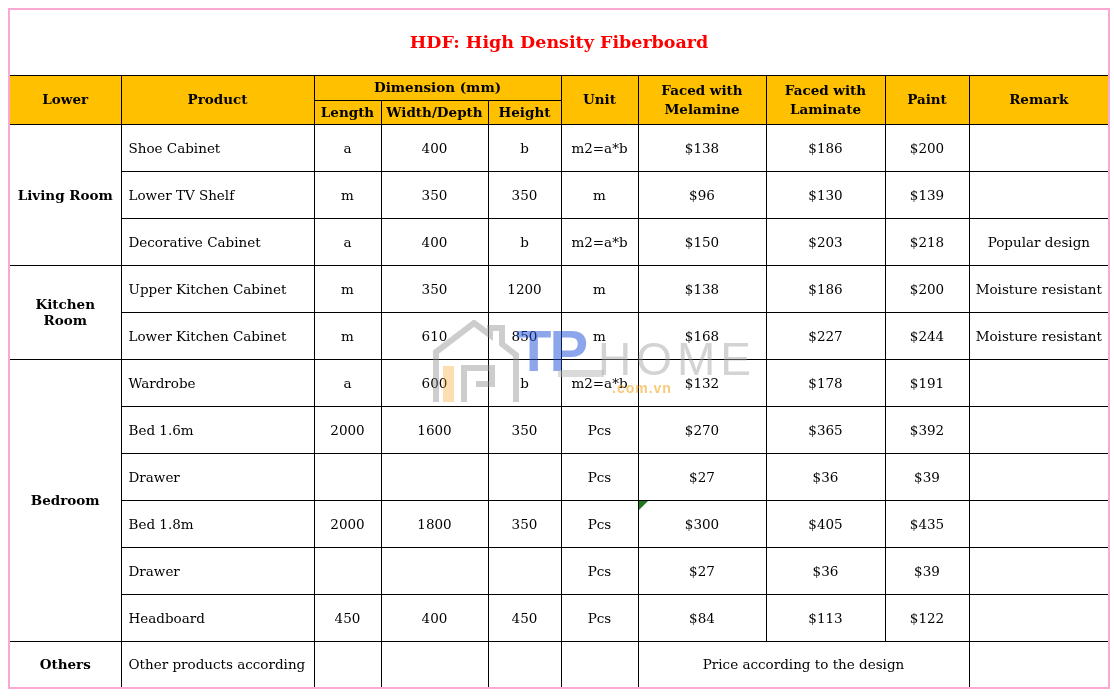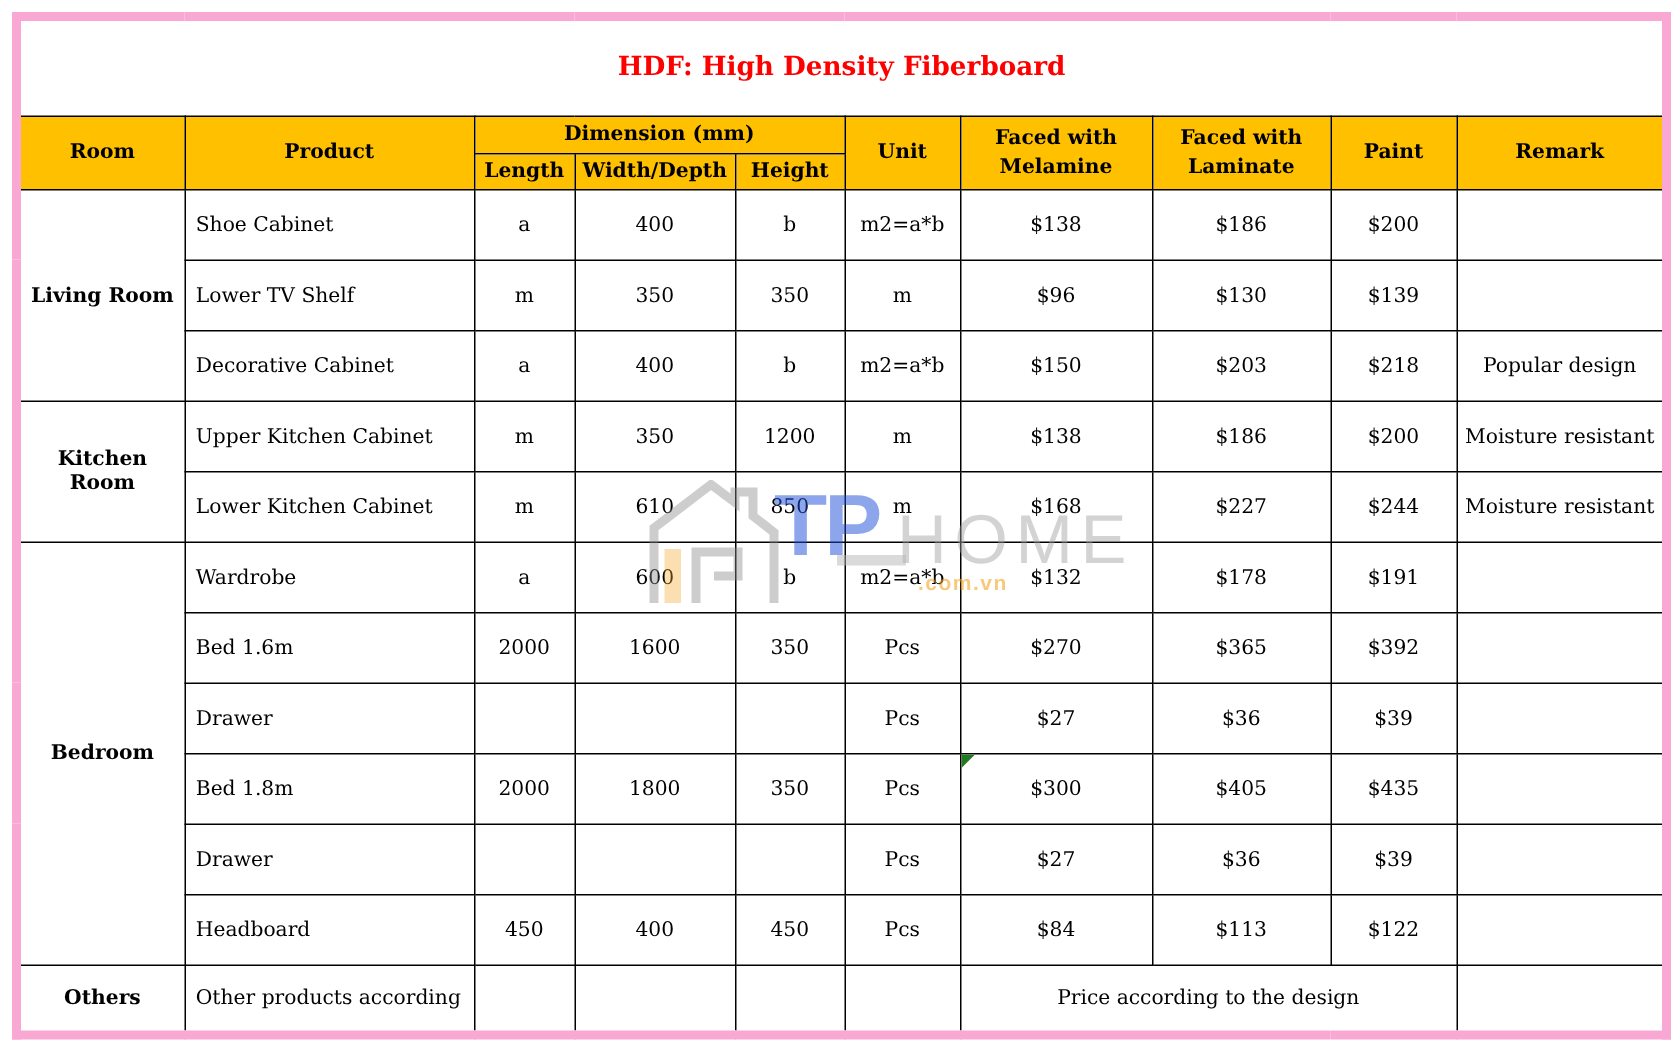--- a/index.html
+++ b/index.html
@@ -1,19 +1,19 @@
 <!DOCTYPE html>
 <html><head>
 <meta charset="utf-8">
 <style>
   html,body{margin:0;padding:0;background:#ffffff;}
   .sheet{position:relative;width:1114px;height:700px;background:#ffffff;overflow:hidden;
          font-family:"DejaVu Serif", serif;color:#000;}
   table.price-table{position:absolute;left:8px;top:8px;width:1100px;border-collapse:collapse;
-         table-layout:fixed;border:6px solid #f9a8d4;}
+         table-layout:fixed;border:2px solid #f9a8d4;}
   .price-table td,.price-table th{border:1px solid #000;overflow:hidden;vertical-align:middle;
          padding:0 4px;box-sizing:border-box;}
   tr.title-row td{height:66px;border-bottom:1px solid #000;}
   .title-text{color:#FF0000;font-weight:bold;font-size:17.5px;text-align:center;}
   .price-table th{background:#FFC000;font-weight:bold;font-size:13.5px;text-align:center;line-height:1.35;}
   tr.hdr1 th{height:25px;}
   tr.hdr2 th{height:24px;}
   tr.data-row{height:47px;}
   td.cell{font-size:13.5px;text-align:center;}
   td.product-cell{text-align:left;padding-left:7px;}
@@ -54,21 +54,21 @@
     </colgroup>
 
     <tbody>
         <tr class="title-row">
       <td colspan="10">
         <div class="title-text">HDF: High Density Fiberboard</div>
       </td>
     </tr>
 
     <tr class="hdr1">
-      <th rowspan="2">Room</th>
+      <th rowspan="2">Lower</th>
       <th rowspan="2">Product</th>
       <th colspan="3">Dimension (mm)</th>
       <th rowspan="2">Unit</th>
       <th rowspan="2">Faced with Melamine</th>
       <th rowspan="2">Faced with Laminate</th>
       <th rowspan="2">Paint</th>
       <th rowspan="2">Remark</th>
     </tr>
     <tr class="hdr2">
       <th>Length</th>

